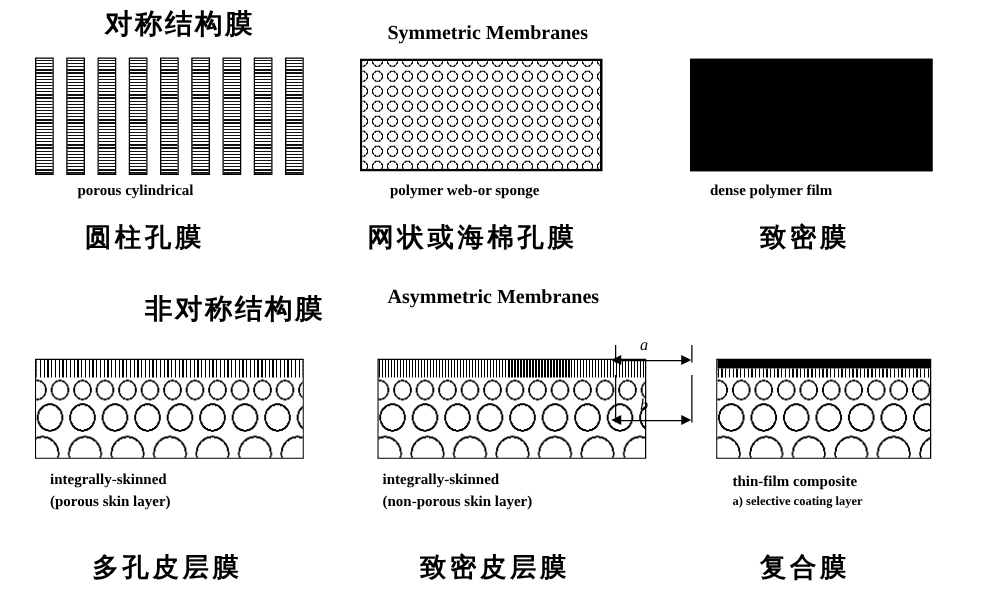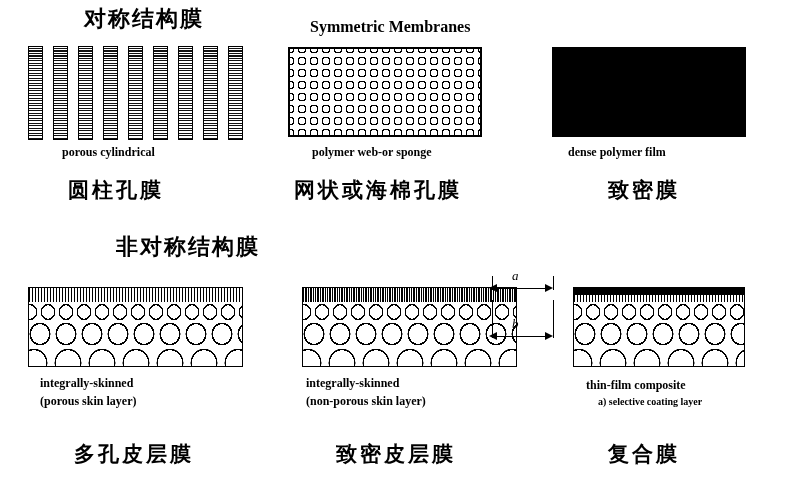--- a/index.html
+++ b/index.html
@@ -58,21 +58,20 @@
     font-family: "Liberation Serif", serif;
     font-style: italic;
     font-size: 13px;
   }
   .tiny {
     position: absolute;
     font-family: "Liberation Serif", serif;
     font-weight: bold;
     font-size: 10px;
     white-space: nowrap;
-    margin-left: 12px;
   }
 
   
   #p1 {
     position: absolute;
     left: 28px;
     top: 46px;
     width: 215px;
     height: 94px;
     display: flex;
@@ -229,20 +228,21 @@
   <div class="cap-en" style="left:62px; top:145px;">porous cylindrical</div>
   <div class="cap-en" style="left:312px; top:145px;">polymer web-or sponge</div>
   <div class="cap-en" style="left:568px; top:145px;">dense polymer film</div>
 
   <div class="cn-cap" style="left:68px; top:176px;">圆柱孔膜</div>
   <div class="cn-cap" style="left:294px; top:176px;">网状或海棉孔膜</div>
   <div class="cn-cap" style="left:608px; top:176px;text-align:right;">致密膜</div>
 
   <div class="cn-head" style="left:84px; top:232px;margin-left:32px;">非对称结构膜</div>
 
+  <div class="en-head" style="left:310px; top:229px;">Asymmetric Membranes</div>
 
   <div id="a1" class="asym">
     <div class="skin"></div>
     <div class="rowA"></div>
     <div class="rowB"></div>
     <div class="rowC"></div>
   </div>
 
   <div id="a2" class="asym">
     <div class="skin dense"></div>

